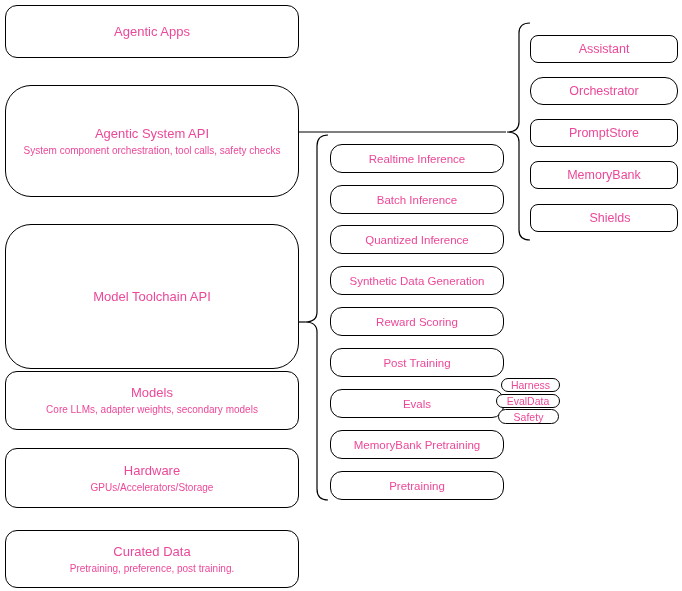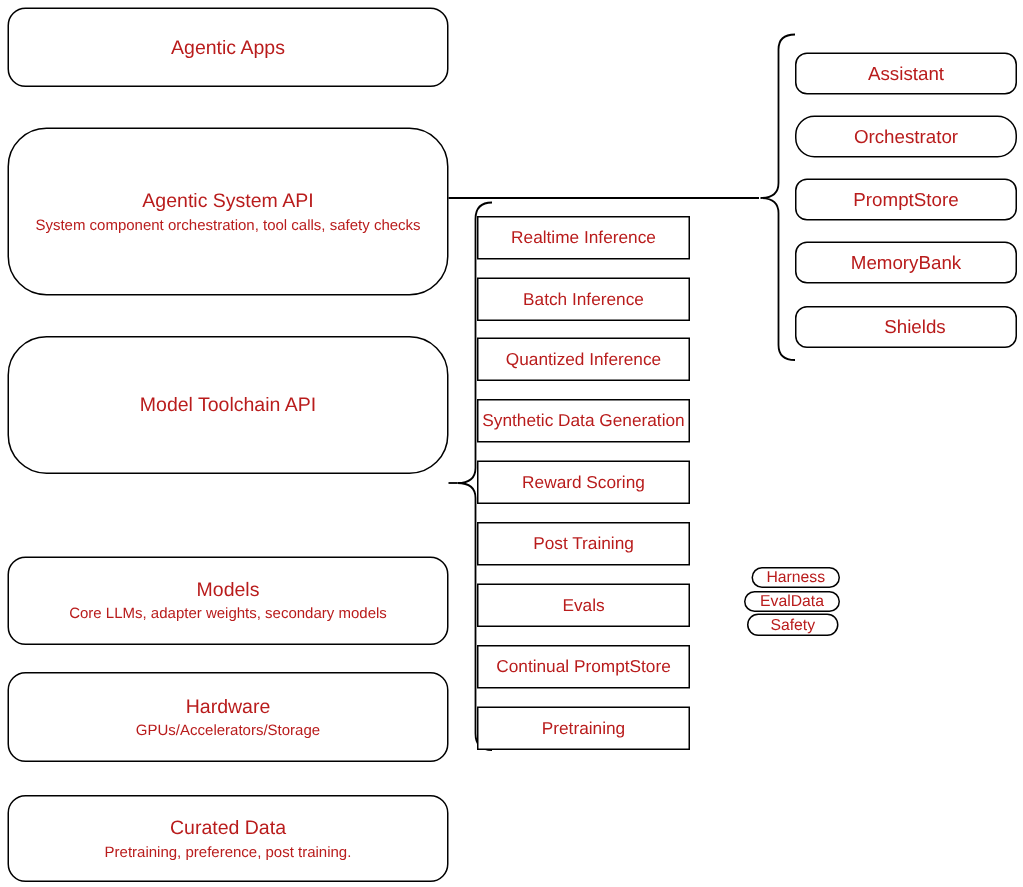--- a/index.html
+++ b/index.html
@@ -1,32 +1,32 @@
 <!DOCTYPE html>
 <html><head>
 <meta charset="utf-8">
 <style>
   html,body{margin:0;padding:0;background:#ffffff;}
   #canvas{
     position:relative;width:682px;height:591px;background:#ffffff;
-    font-family:"Liberation Sans", sans-serif;color:#b91c1c;overflow:hidden;
+    font-family:"Liberation Sans", sans-serif;color:#ec4899;overflow:hidden;
   }
   .lbox{
     position:absolute;left:5px;width:294px;box-sizing:border-box;
     border:1px solid #000;background:#fff;
     display:flex;flex-direction:column;align-items:center;justify-content:center;
     text-align:center;
   }
   .lbox .title{font-size:13px;line-height:16px;}
   .lbox .subtitle{font-size:10px;line-height:13px;margin-top:2px;}
   .r12{border-radius:12px;}
   .r28{border-radius:26px;}
   .mbox{
-    position:absolute;left:318px;width:142px;height:29px;box-sizing:border-box;
-    border:1.4px solid #000;border-radius:0;background:#fff;
+    position:absolute;left:330px;width:174px;height:29px;box-sizing:border-box;
+    border:1.4px solid #000;border-radius:12px;background:#fff;
     display:flex;align-items:center;justify-content:center;
     font-size:11.5px;white-space:nowrap;
   }
   .rbox{
     position:absolute;left:530px;width:148px;height:28px;box-sizing:border-box;
     border:1.4px solid #000;border-radius:8px;background:#fff;
     display:flex;align-items:center;justify-content:center;
     font-size:12.5px;white-space:nowrap;
   }
   .pill{
@@ -49,21 +49,21 @@
     <path d="M 328 135 Q 317 135 317 146 L 317 312 Q 317 322 305 322 Q 317 322 317 332 L 317 489 Q 317 500 328 500" stroke="#000" stroke-width="1.2" fill="none"></path>
   </svg>
 
   <div class="lbox r12" style="top:5px;height:53px;">
     <div class="title">Agentic Apps</div>
   </div>
   <div class="lbox r28" style="top:85px;height:112px;">
     <div class="title">Agentic System API</div>
     <div class="subtitle">System component orchestration, tool calls, safety checks</div>
   </div>
-  <div class="lbox r28" style="top:224px;height:92px;">
+  <div class="lbox r28" style="top:224px;height:145px;">
     <div class="title">Model Toolchain API</div>
   </div>
   <div class="lbox r12" style="top:371px;height:59px;">
     <div class="title">Models</div>
     <div class="subtitle">Core LLMs, adapter weights, secondary models</div>
   </div>
   <div class="lbox r12" style="top:448px;height:60px;">
     <div class="title">Hardware</div>
     <div class="subtitle">GPUs/Accelerators/Storage</div>
   </div>
@@ -72,21 +72,21 @@
     <div class="subtitle">Pretraining, preference, post training.</div>
   </div>
 
   <div class="mbox" style="top:144px;">Realtime Inference</div>
   <div class="mbox" style="top:185px;">Batch Inference</div>
   <div class="mbox" style="top:225px;">Quantized Inference</div>
   <div class="mbox" style="top:266px;">Synthetic Data Generation</div>
   <div class="mbox" style="top:307px;">Reward Scoring</div>
   <div class="mbox" style="top:348px;">Post Training</div>
   <div class="mbox" style="top:389px;">Evals</div>
-  <div class="mbox" style="top:430px;">Continual PromptStore</div>
+  <div class="mbox" style="top:430px;">MemoryBank Pretraining</div>
   <div class="mbox" style="top:471px;">Pretraining</div>
 
   <div class="pill" style="left:473px;top:378px;width:59px;height:14px;">Harness</div>
   <div class="pill" style="left:468px;top:394px;width:64px;height:14px;">EvalData</div>
   <div class="pill" style="left:470px;top:409px;width:61px;height:15px;">Safety</div>
 
   <div class="rbox" style="top:35px;">Assistant</div>
   <div class="rbox" style="top:77px;border-radius:13px;">Orchestrator</div>
   <div class="rbox" style="top:119px;">PromptStore</div>
   <div class="rbox" style="top:161px;">MemoryBank</div>

